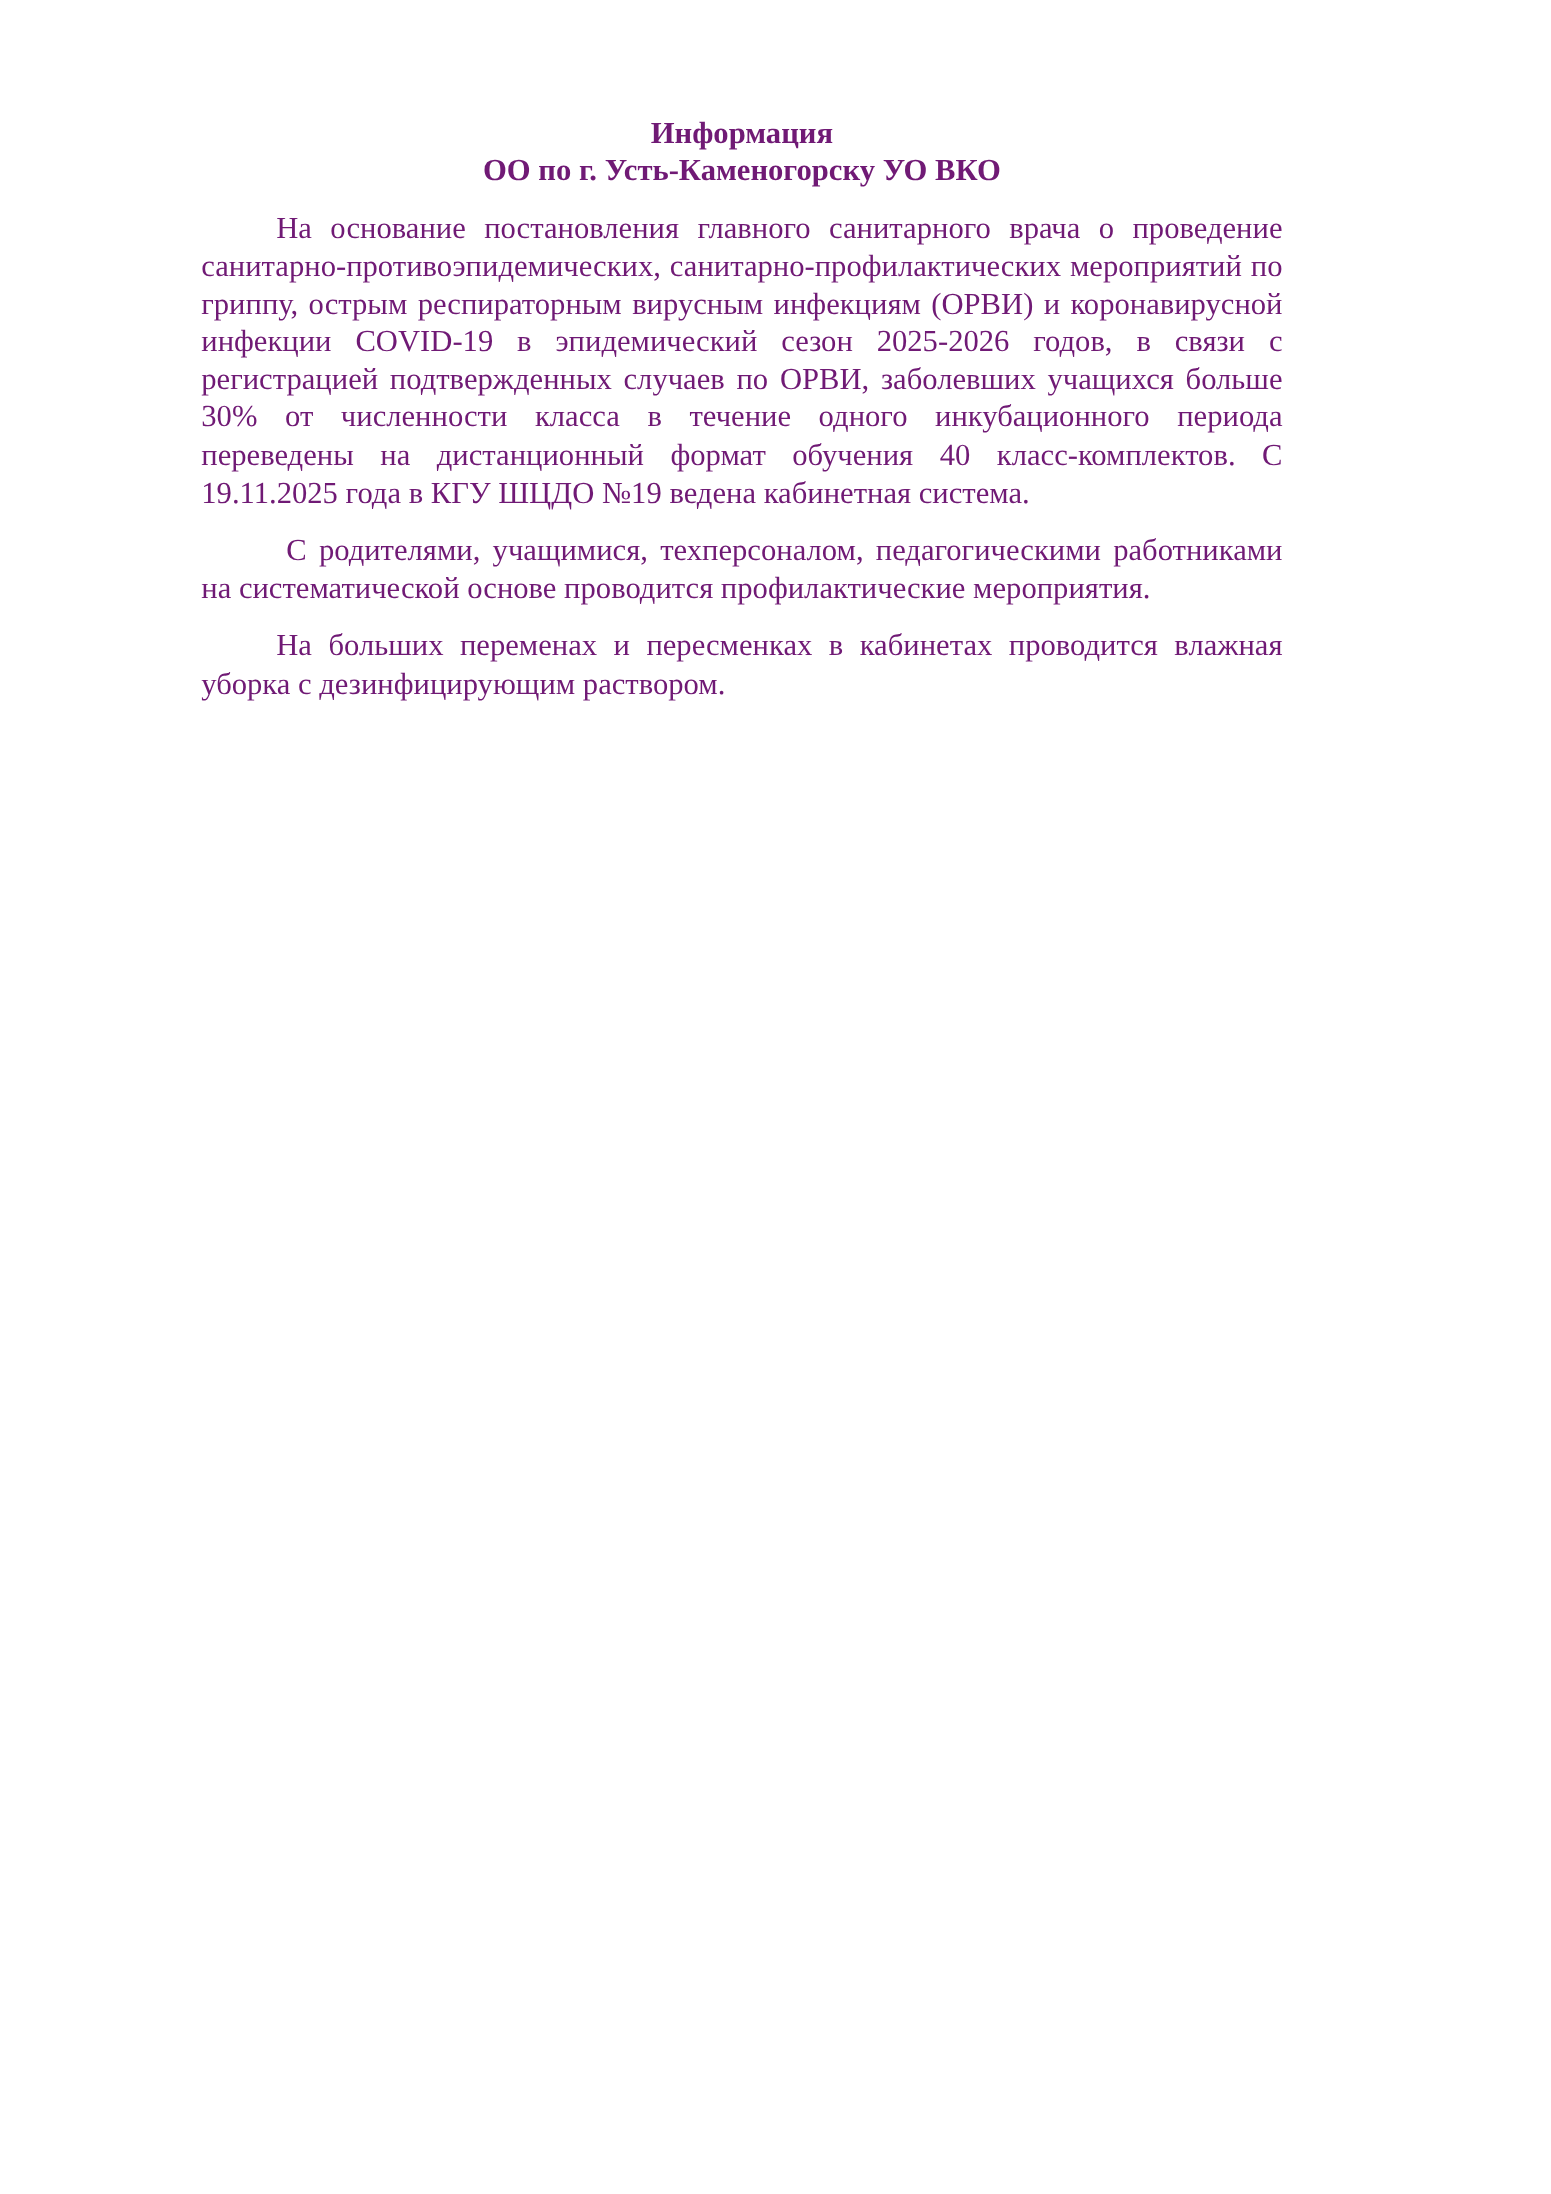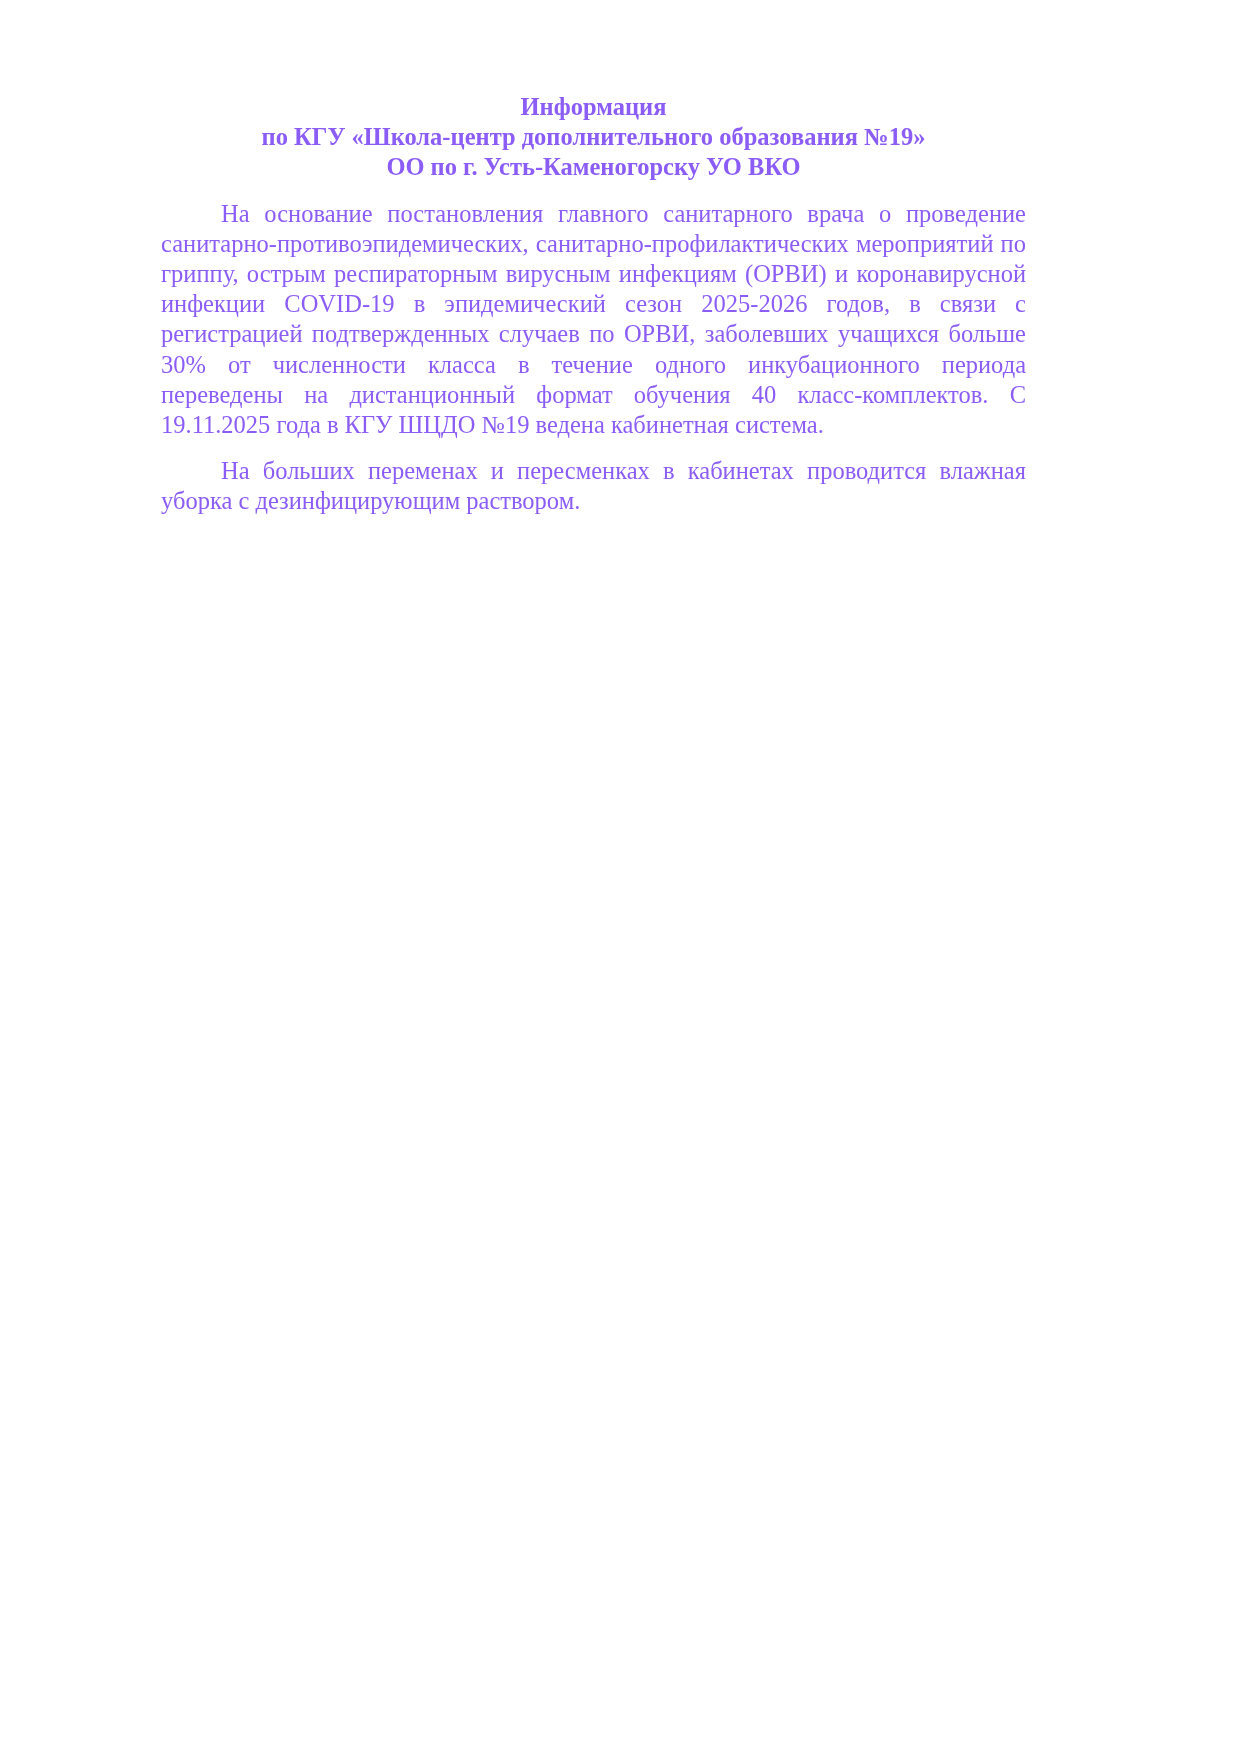--- a/index.html
+++ b/index.html
@@ -3,21 +3,21 @@
 <meta charset="utf-8">
 <style>
   html, body { margin: 0; padding: 0; background: #ffffff; }
   body { width: 1241px; height: 1755px; position: relative; overflow: hidden; }
   .page {
     position: absolute;
     left: 145px;
     top: 92px;
     width: 897px;
     font-family: "Liberation Serif", serif;
-    color: #8b5cf6;
+    color: #701a75;
     font-size: 24.5px;
     line-height: 30.2px;
   }
   .title {
     text-align: center;
     font-weight: bold;
     margin: 0;
   }
   .para {
     text-align: justify;
@@ -26,18 +26,18 @@
   }
   .para.extra-indent { text-indent: 68px; }
   .line { display: block; }
 </style>
 </head>
 <body>
 
 <div class="page">
   <p class="title">
     <span class="line">Информация</span>
-    <span class="line">по КГУ «Школа-центр дополнительного образования №19»</span>
     <span class="line">ОО по г. Усть-Каменогорску УО ВКО</span>
   </p>
   <p class="para">На основание постановления главного санитарного врача о проведение санитарно-противоэпидемических,  санитарно-профилактических  мероприятий по гриппу, острым респираторным вирусным инфекциям (ОРВИ) и коронавирусной инфекции COVID-19  в эпидемический сезон 2025-2026 годов, в связи с регистрацией подтвержденных случаев по ОРВИ, заболевших учащихся больше 30% от численности класса в течение одного инкубационного периода переведены на дистанционный формат обучения 40 класс-комплектов. С 19.11.2025 года в КГУ ШЦДО №19 ведена кабинетная система.</p>
+  <p class="para extra-indent">С родителями, учащимися, техперсоналом, педагогическими работниками на систематической основе проводится профилактические мероприятия.</p>
   <p class="para">На больших переменах и пересменках в кабинетах проводится влажная уборка  с дезинфицирующим раствором.</p>
 </div>
 
 </body></html>

